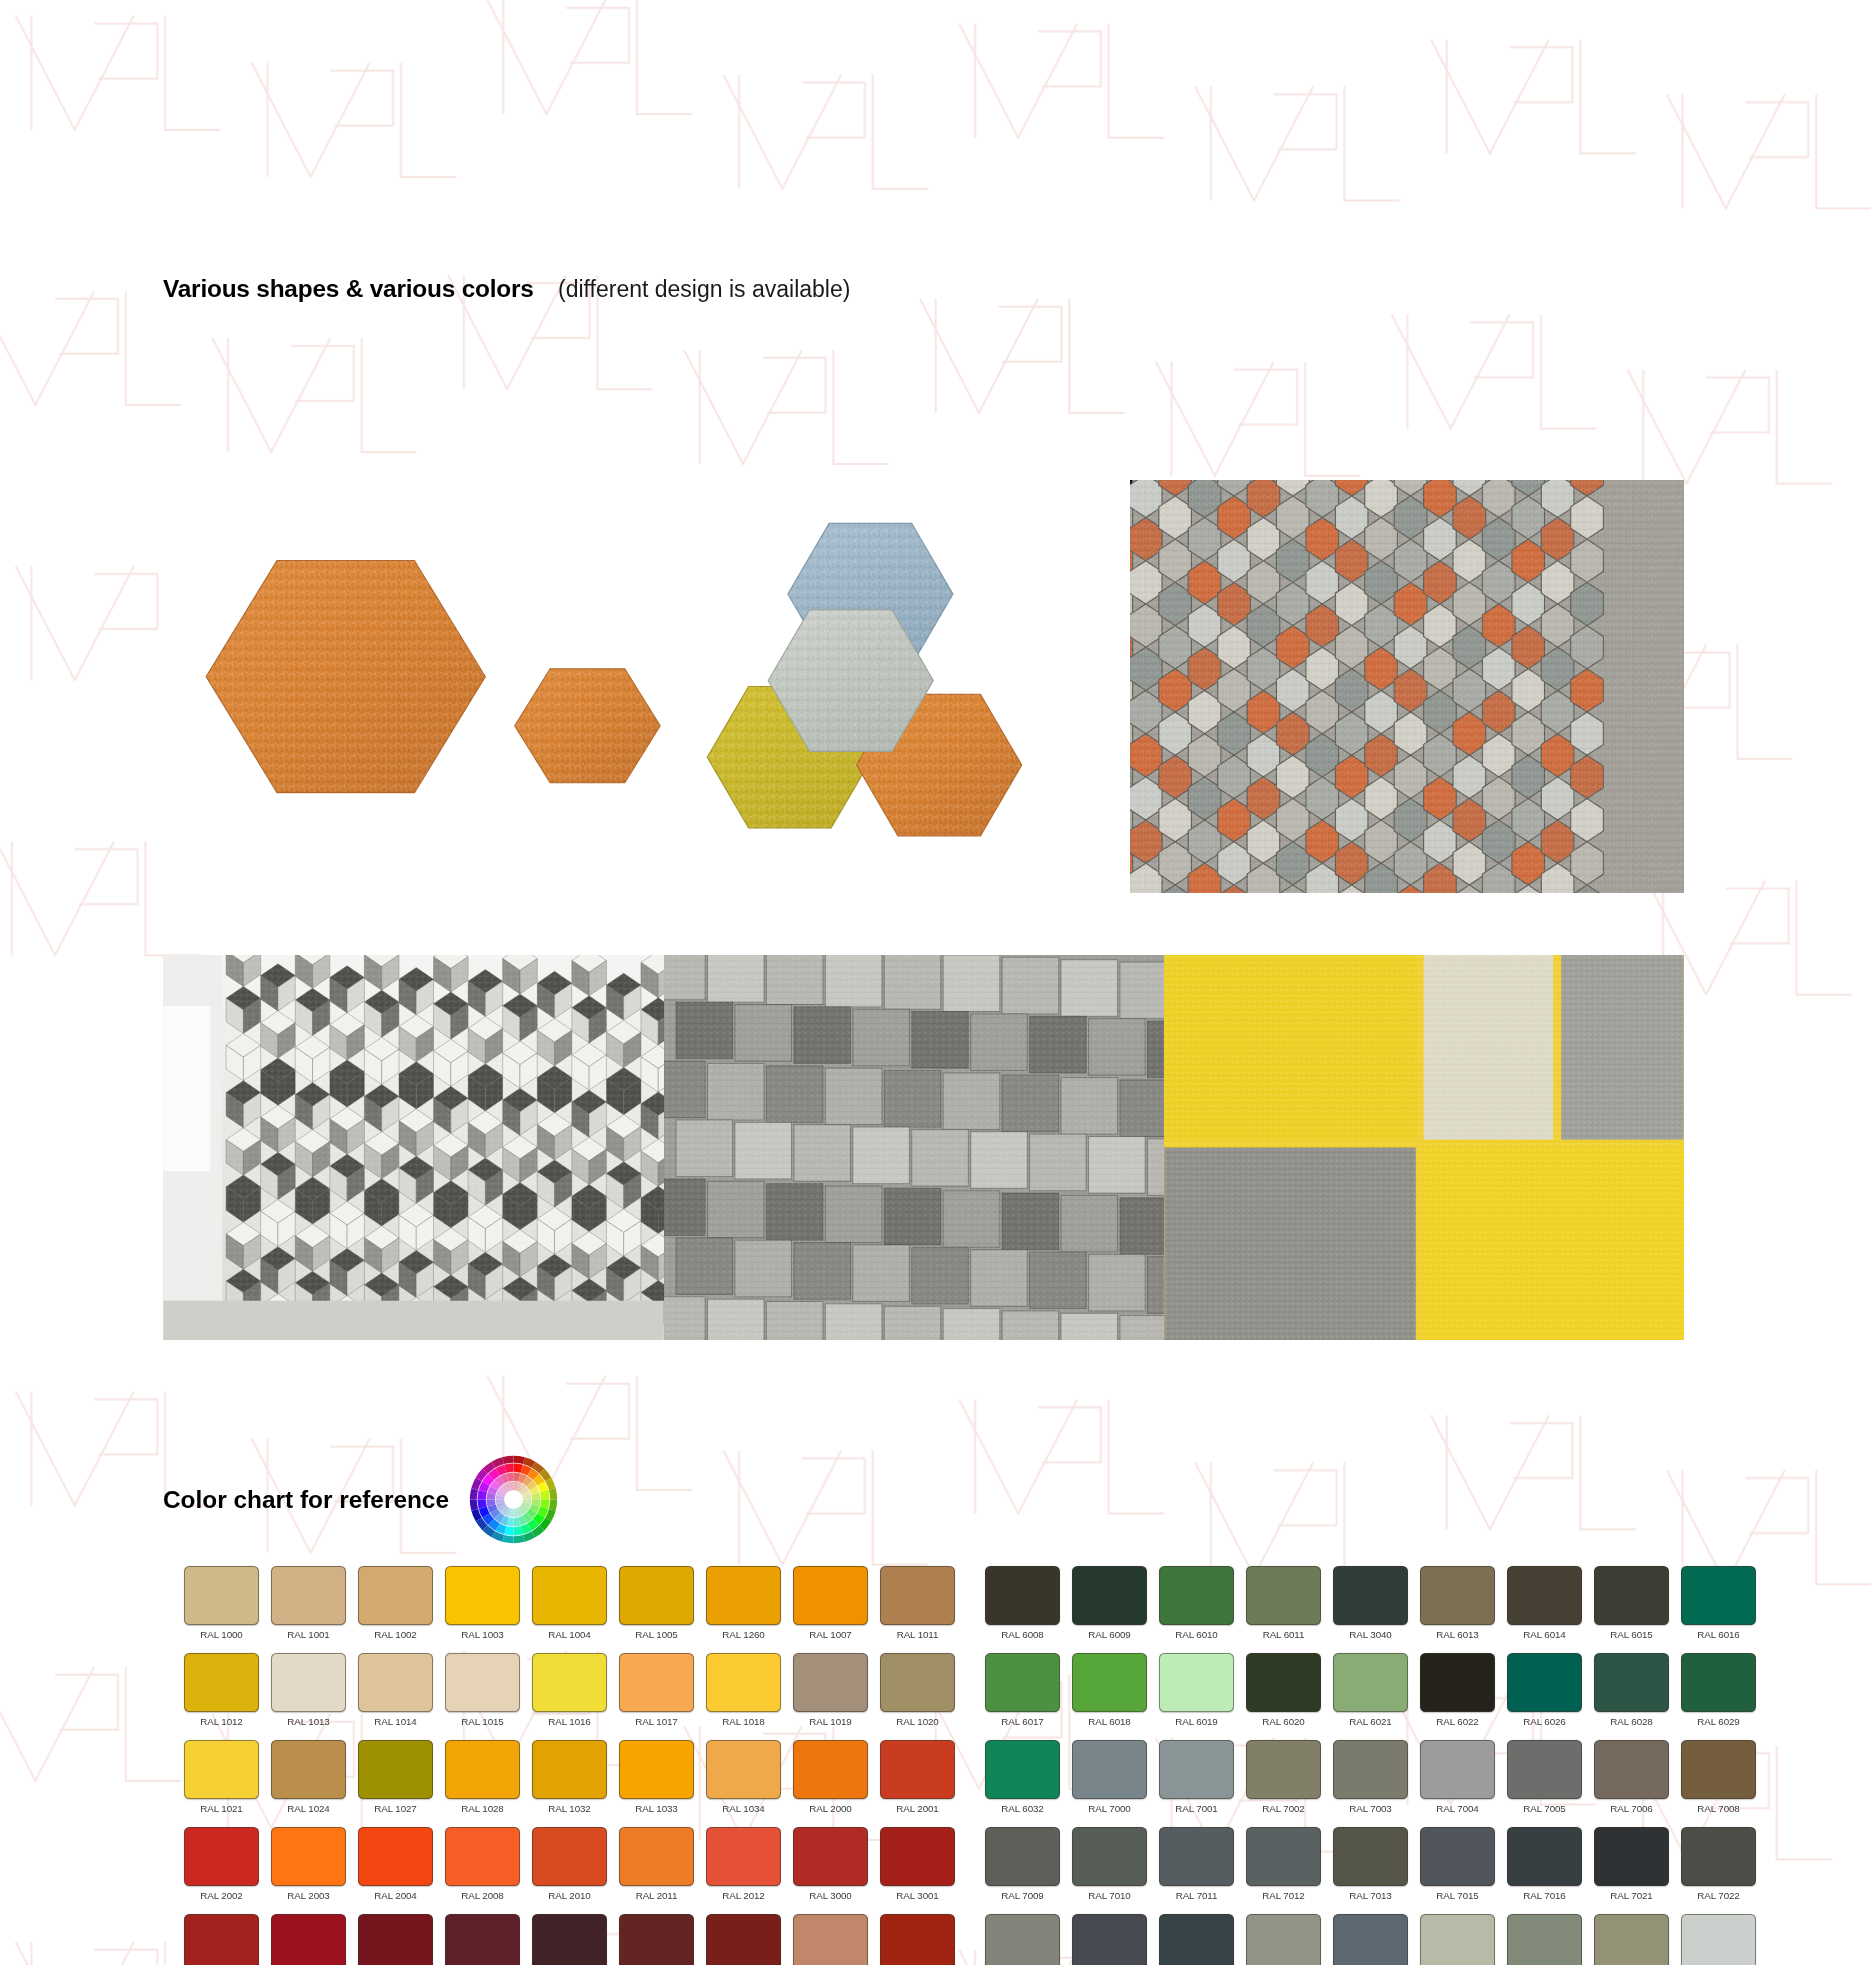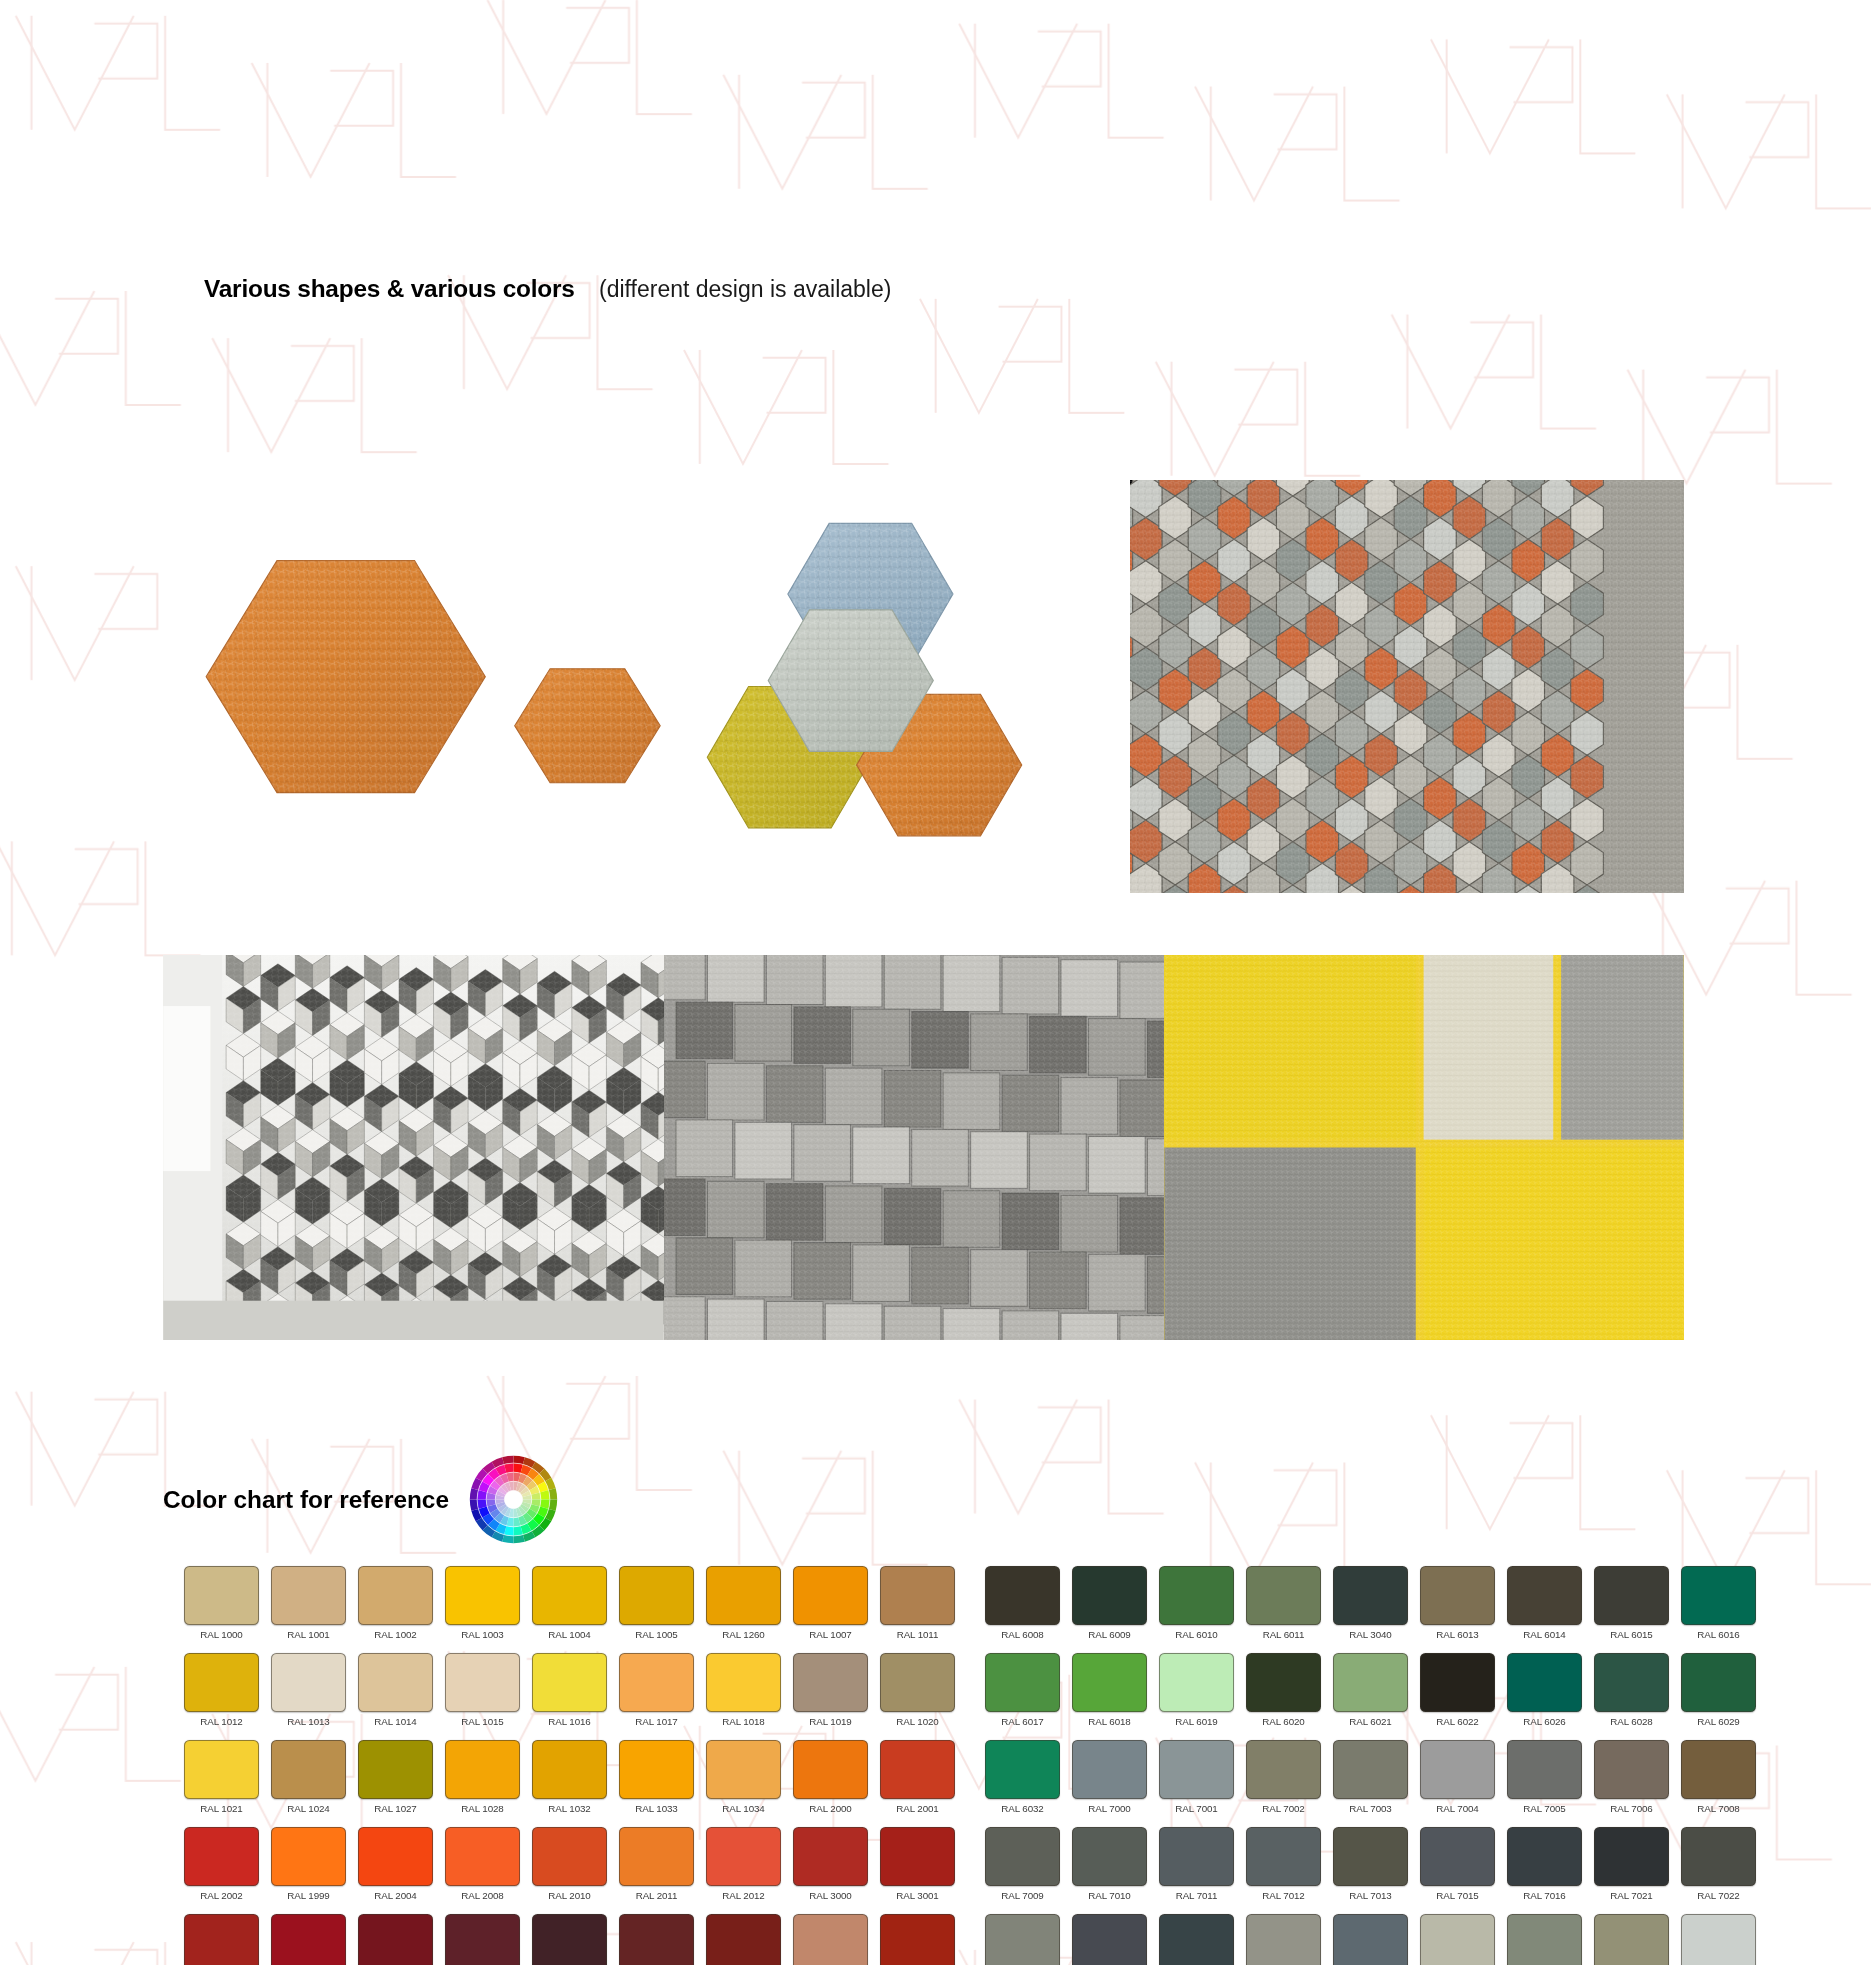--- a/index.html
+++ b/index.html
@@ -35,21 +35,20 @@
     top: 275px;
     display: flex;
     align-items: baseline;
     white-space: nowrap;
   }
   .heading-main {
     font-size: 24.4px;
     font-weight: bold;
     color: #000000;
     letter-spacing: -0.2px;
-    margin-left: 41px;
   }
   .heading-sub {
     font-size: 23px;
     font-weight: normal;
     color: #1a1a1a;
     margin-left: 24.4px;
   }
 
   .intro-line {
     position: absolute;
@@ -1390,21 +1389,21 @@
         </div>
       </div>
       <div class="swatch-row">
         <div class="swatch-group">
           <div class="swatch-cell">
             <div class="swatch-chip" style="background: rgb(203, 40, 33);"></div>
             <div class="swatch-label">RAL 2002</div>
           </div>
           <div class="swatch-cell">
             <div class="swatch-chip" style="background: rgb(255, 117, 20);"></div>
-            <div class="swatch-label">RAL 1999</div>
+            <div class="swatch-label">RAL 2003</div>
           </div>
           <div class="swatch-cell">
             <div class="swatch-chip" style="background: rgb(244, 70, 17);"></div>
             <div class="swatch-label">RAL 2004</div>
           </div>
           <div class="swatch-cell">
             <div class="swatch-chip" style="background: rgb(247, 94, 37);"></div>
             <div class="swatch-label">RAL 2008</div>
           </div>
           <div class="swatch-cell">

